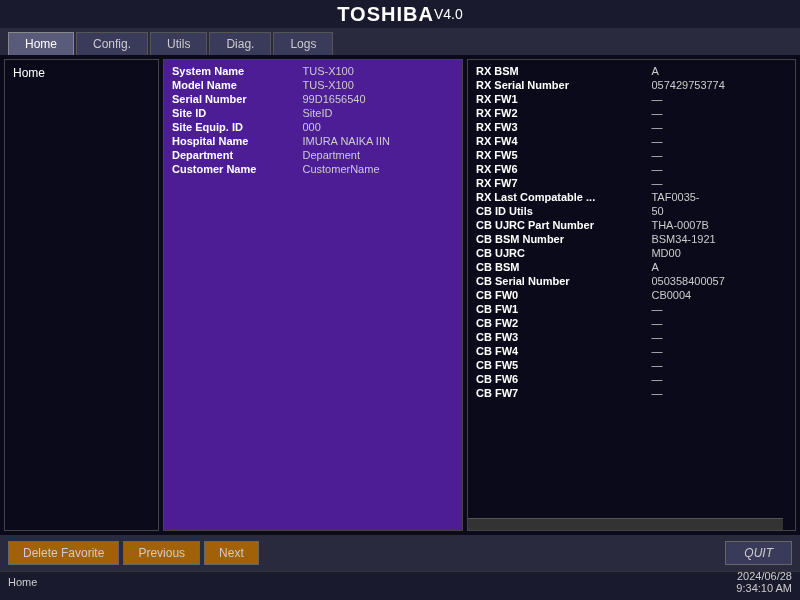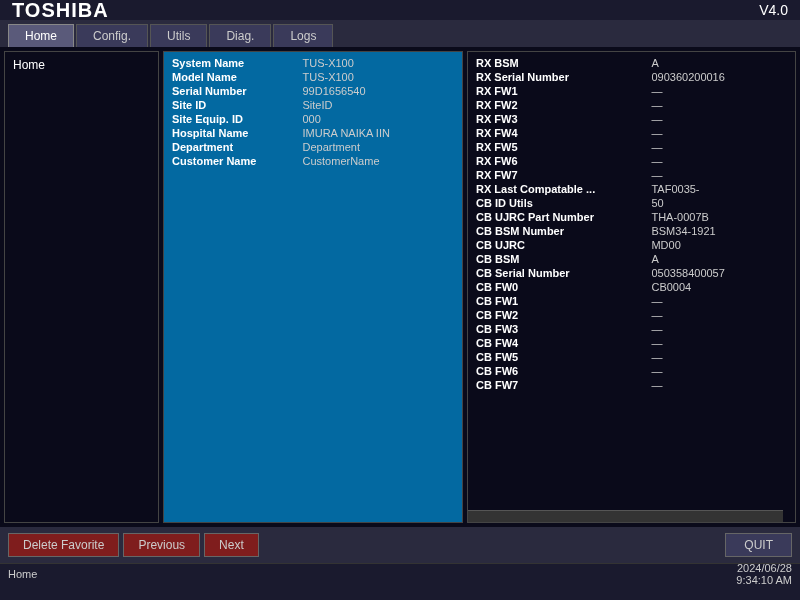--- a/index.html
+++ b/index.html
@@ -10,23 +10,23 @@
       font-family: Arial, sans-serif;
       font-size: 12px;
       color: #fff;
       overflow: hidden;
     }
 
     
     #top-bar {
       background: #1a1a2e;
       display: flex;
-      justify-content: space-between;
+      justify-content: center;
       align-items: center;
-      padding: 6px 12px;
+      padding: 14px 12px;
       height: 20px;
     }
     #logo {
       font-size: 20px;
       font-weight: bold;
       color: #fff;
       letter-spacing: 1px;
     }
     #version {
       color: #fff;
@@ -73,21 +73,21 @@
     }
     #sidebar-home-label {
       color: #fff;
       font-size: 12px;
       padding: 2px 4px;
     }
 
     
     #center-panel {
       width: 300px;
-      background: #0369a1;
+      background: #4c1d95;
       border: 1px solid #444;
       padding: 4px;
     }
 
     
     #right-panel {
       flex: 1;
       background: #0a0a1a;
       border: 1px solid #444;
       position: relative;
@@ -167,33 +167,34 @@
       height: 36px;
       padding: 0 8px;
     }
     #bottom-left {
       display: flex;
       gap: 4px;
       align-items: center;
     }
     .bottom-btn {
       padding: 4px 14px;
-      background: #7f1d1d;
+      background: #a16207;
       color: #ccc;
       border: 1px solid #666;
       cursor: pointer;
       font-size: 12px;
     }
     #quit-btn {
       padding: 4px 18px;
       background: #3a3a5a;
       color: #ccc;
       border: 1px solid #666;
       cursor: pointer;
       font-size: 12px;
+      font-style: italic;
     }
 
     
     #status-bar {
       display: flex;
       justify-content: space-between;
       align-items: center;
       background: #1a1a2e;
       height: 20px;
       padding: 0 8px;
@@ -277,21 +278,21 @@
   <div id="right-panel">
     <div id="right-scroll-container">
       <table class="right-table">
         <tbody id="rx-cb-info-tbody">
             <tr>
               <td>RX BSM</td>
               <td class="">A</td>
             </tr>
             <tr>
               <td>RX Serial Number</td>
-              <td class="">090360200016</td>
+              <td class="">057429753774</td>
             </tr>
             <tr>
               <td>RX FW1</td>
               <td class="dash-value">—</td>
             </tr>
             <tr>
               <td>RX FW2</td>
               <td class="dash-value">—</td>
             </tr>
             <tr>

